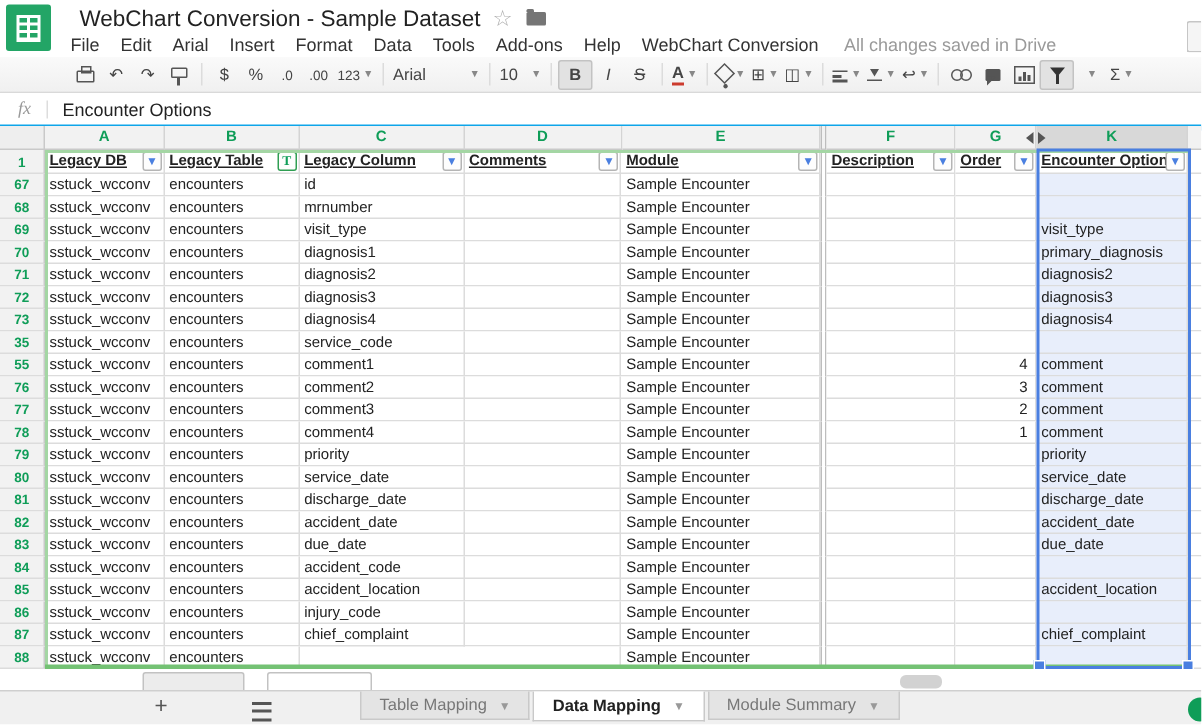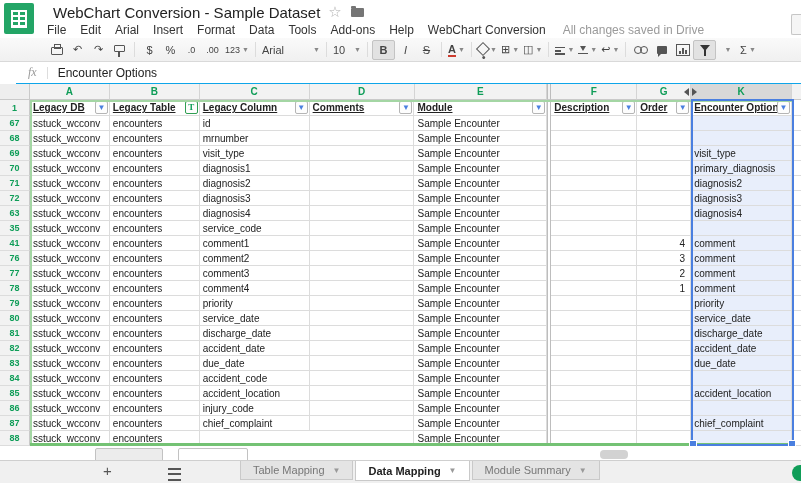--- a/index.html
+++ b/index.html
@@ -53,21 +53,21 @@
       border-left:3px solid #555;border-top:3px solid #555;border-right:3px solid transparent;border-bottom:3px solid transparent;}
   .ic-chart{width:12px;height:10px;border:1px solid #555;position:relative;}
   .ic-chart i{position:absolute;bottom:1px;width:2px;background:#555;}
   .ic-chart i:nth-child(1){left:2px;height:3px;}
   .ic-chart i:nth-child(2){left:5px;height:6px;}
   .ic-chart i:nth-child(3){left:8px;height:4px;}
   .ic-funnel{width:0;height:0;border-left:5px solid transparent;border-right:5px solid transparent;
              border-top:6px solid #333;position:relative;margin-top:-3px;}
   .ic-funnel:after{content:'';position:absolute;left:-1px;top:-1px;width:2px;height:6px;background:#333;}
   
-  #formulabar{position:absolute;top:62px;left:16px;right:0;height:21px;background:#fff;
+  #formulabar{position:absolute;top:62px;left:0;right:0;height:21px;background:#fff;
               border-bottom:4px solid #0ea5e9;display:flex;align-items:center;}
   #fx{font-family:"Liberation Serif",serif;font-style:italic;color:#999;font-size:12px;margin-left:12px;}
   .fxsep{width:1px;height:12px;background:#ddd;margin:0 10px;}
   #formula-value{font-size:12px;color:#222;}
   
   #grid{position:absolute;top:84px;left:0;width:801px;height:362px;background:#fff;}
   .grow{display:flex;}
   .corner-cell{width:30px;height:16px;background:#eee;border-right:1px solid #c9c9c9;border-bottom:1px solid #c9c9c9;box-sizing:border-box;}
   .lcell{height:16px;background:#f2f2f2;border-right:1px solid #d4d4d4;border-bottom:1px solid #c9c9c9;
          box-sizing:border-box;display:flex;align-items:center;justify-content:center;position:relative;
@@ -432,21 +432,21 @@
           <div class="cell" style="width: 110px;">diagnosis3</div>
           <div class="cell" style="width: 105px;"></div>
           <div class="cell" style="width: 133px;">Sample Encounter</div>
           <div class="fdiv"></div>
           <div class="cell" style="width: 86px;"></div>
           <div class="cell num" style="width: 54px;"></div>
           <div class="cell ksel" style="width: 101px;">diagnosis3</div>
           <div class="sliver"></div>
         </div>
         <div class="grow drow">
-          <div class="rn">63</div>
+          <div class="rn">73</div>
           <div class="cell" style="width: 80px;">sstuck_wcconv</div>
           <div class="cell" style="width: 90px;">encounters</div>
           <div class="cell" style="width: 110px;">diagnosis4</div>
           <div class="cell" style="width: 105px;"></div>
           <div class="cell" style="width: 133px;">Sample Encounter</div>
           <div class="fdiv"></div>
           <div class="cell" style="width: 86px;"></div>
           <div class="cell num" style="width: 54px;"></div>
           <div class="cell ksel" style="width: 101px;">diagnosis4</div>
           <div class="sliver"></div>
@@ -458,21 +458,21 @@
           <div class="cell" style="width: 110px;">service_code</div>
           <div class="cell" style="width: 105px;"></div>
           <div class="cell" style="width: 133px;">Sample Encounter</div>
           <div class="fdiv"></div>
           <div class="cell" style="width: 86px;"></div>
           <div class="cell num" style="width: 54px;"></div>
           <div class="cell ksel" style="width: 101px;"></div>
           <div class="sliver"></div>
         </div>
         <div class="grow drow">
-          <div class="rn">41</div>
+          <div class="rn">55</div>
           <div class="cell" style="width: 80px;">sstuck_wcconv</div>
           <div class="cell" style="width: 90px;">encounters</div>
           <div class="cell" style="width: 110px;">comment1</div>
           <div class="cell" style="width: 105px;"></div>
           <div class="cell" style="width: 133px;">Sample Encounter</div>
           <div class="fdiv"></div>
           <div class="cell" style="width: 86px;"></div>
           <div class="cell num" style="width: 54px;">4</div>
           <div class="cell ksel" style="width: 101px;">comment</div>
           <div class="sliver"></div>

